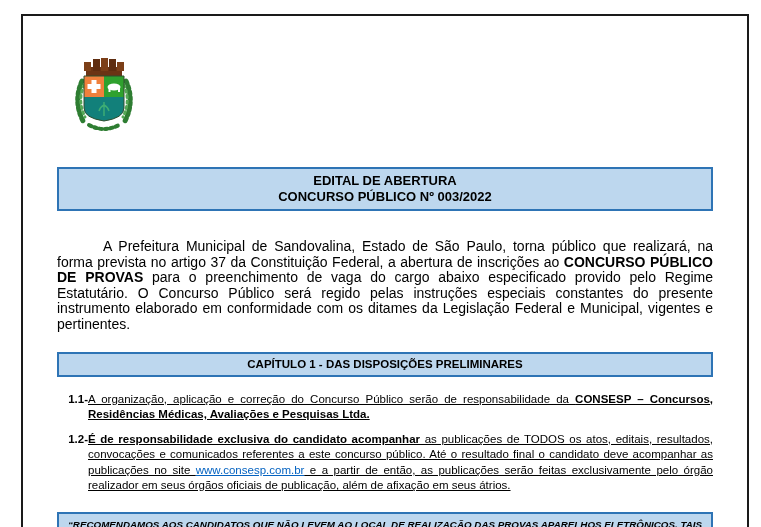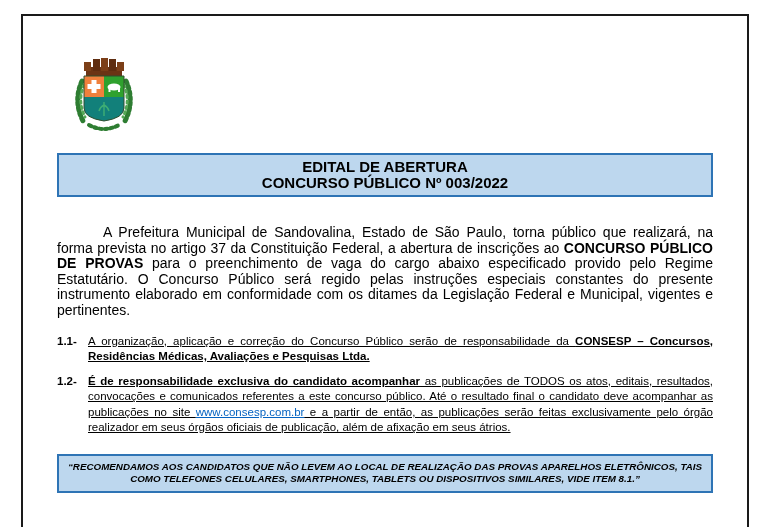--- a/index.html
+++ b/index.html
@@ -47,22 +47,22 @@
   .h-addr  { font-size: 11.5px; line-height: 15px; margin-top: 2px; }
   
   .bluebox {
     border: 2px solid #2E74B5;
     background: #BDD7EE;
     text-align: center;
     font-weight: bold;
     box-sizing: border-box;
   }
   .edital-box {
-    margin-top: 18px;
-    font-size: 15px;
+    margin-top: 32px;
+    font-size: 13px;
     line-height: 15.5px;
     padding: 4px 0 5px 0;
   }
   .chapter-box {
     margin-top: 19px;
     font-size: 11.5px;
     line-height: 14px;
     padding: 3px 0 4px 0;
   }
   .warning-box {
@@ -84,20 +84,21 @@
   .item {
     display: flex;
     font-size: 11.5px;
     line-height: 15.5px;
   }
   .item + .item { margin-top: 9px; }
   .item-num {
     flex: none;
     width: 31px;
     font-weight: bold;
+    text-align: right;
   }
   .item-body {
     flex: 1;
     text-align: justify;
     text-decoration: underline;
   }
   .bold { font-weight: bold; }
   a.site-link {
     color: #0563C1;
     text-decoration: underline;
@@ -144,20 +145,23 @@
     </div>
   </div>
 
   <div class="bluebox edital-box">
     <div>EDITAL DE ABERTURA</div>
     <div>CONCURSO PÚBLICO Nº 003/2022</div>
   </div>
 
   <p class="intro"><span>A Prefeitura Municipal de Sandovalina, Estado de São Paulo, torna público que realizará, na forma prevista no artigo 37 da Constituição Federal, a abertura de inscrições ao </span><span class="bold">CONCURSO PÚBLICO DE PROVAS</span><span> para o preenchimento de vaga do cargo abaixo especificado provido pelo Regime Estatutário. O Concurso Público será regido pelas instruções especiais constantes do presente instrumento elaborado em conformidade com os ditames da Legislação Federal e Municipal, vigentes e pertinentes.</span></p>
 
+  <div class="bluebox chapter-box">
+    <span>CAPÍTULO 1 - DAS DISPOSIÇÕES PRELIMINARES</span>
+  </div>
 
   <div class="items">
     <div class="item">
       <span class="item-num">1.1-</span>
       <span class="item-body"><span>A organização, aplicação e correção do Concurso Público serão de responsabilidade da </span><span class="bold">CONSESP – Concursos, Residências Médicas, Avaliações e Pesquisas Ltda.</span></span>
     </div>
     <div class="item">
       <span class="item-num">1.2-</span>
       <span class="item-body"><span class="bold">É de responsabilidade exclusiva do candidato acompanhar</span><span> as publicações de TODOS os atos, editais, resultados, convocações e comunicados referentes a este concurso público. Até o resultado final o candidato deve acompanhar as publicações no site </span><a class="site-link">www.consesp.com.br</a><span> e a partir de então, as publicações serão feitas exclusivamente pelo órgão realizador em seus órgãos oficiais de publicação, além de afixação em seus átrios.</span></span>
     </div>

